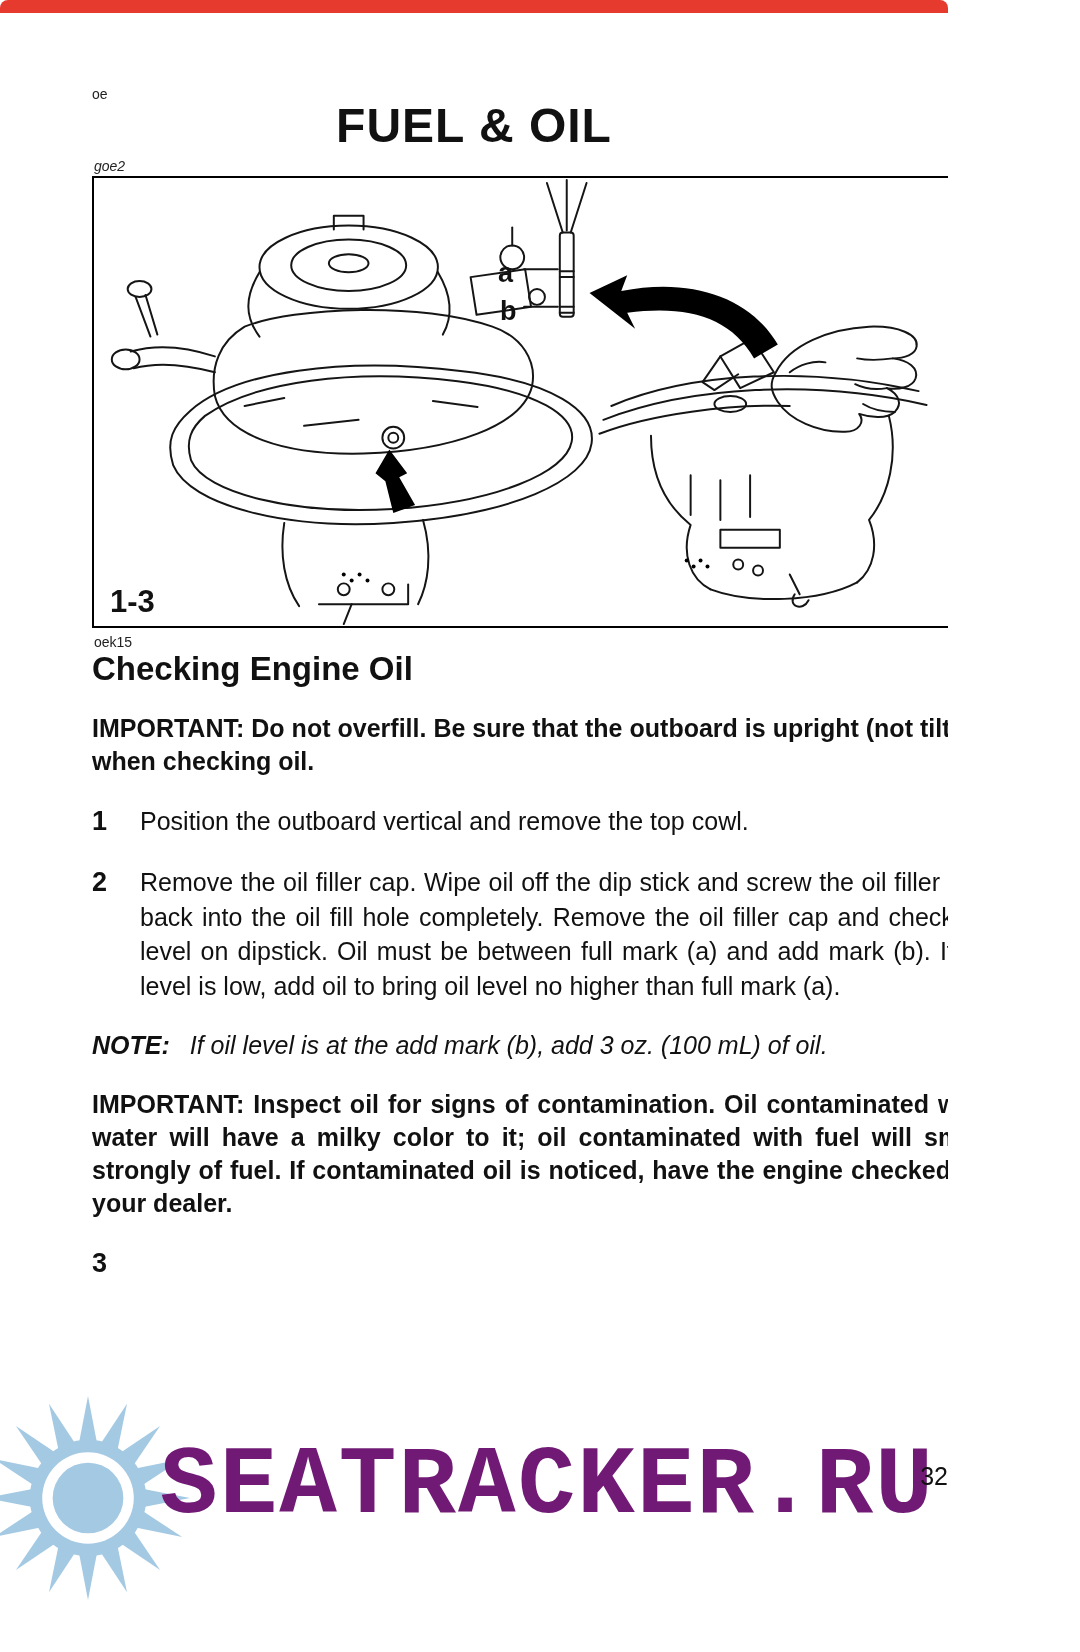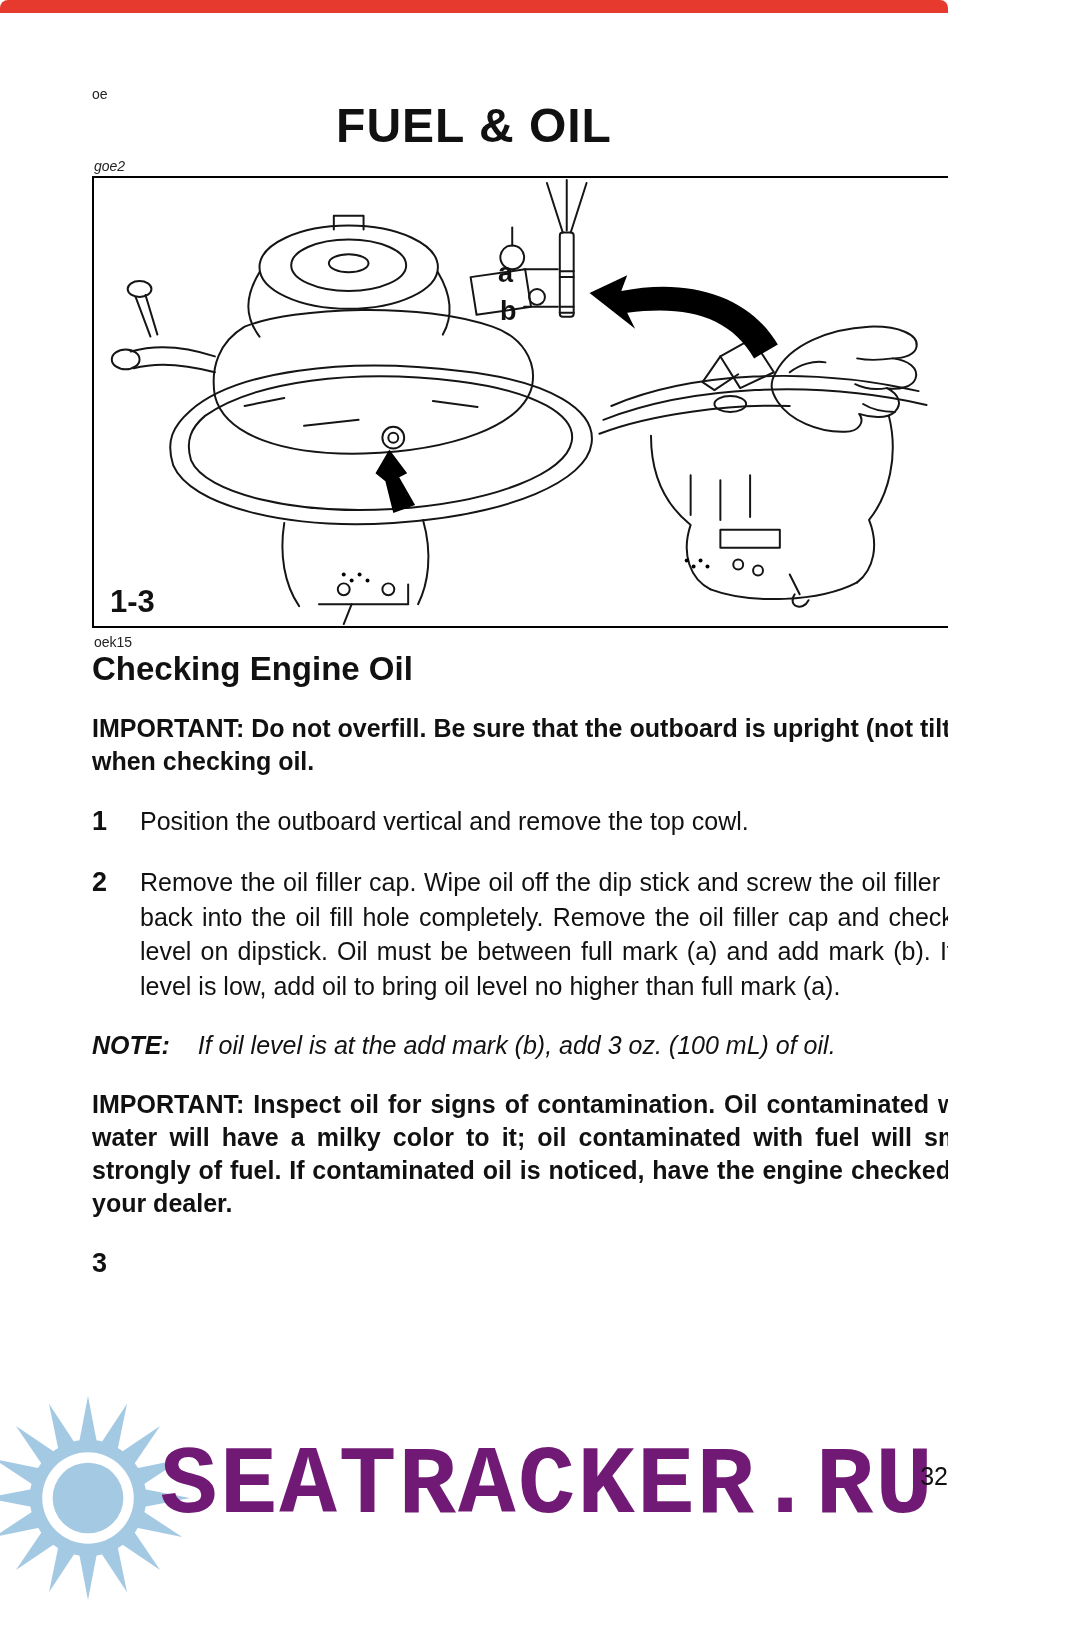--- a/index.html
+++ b/index.html
@@ -21,21 +21,21 @@
   .mark-label.b { left:406px; top:118px; }
   .figure-number { position:absolute; left:16px; bottom:6px; font-size:31px; font-weight:bold; }
   .section-code { position:absolute; top:634px; left:94px; font-size:14px; color:#222; }
   .content { position:absolute; top:650px; left:92px; width:896px; }
   .heading { font-size:33px; font-weight:bold; margin:0 0 24px 0; }
   .para-bold { font-weight:bold; font-size:25px; line-height:1.32; text-align:justify; margin:0 0 26px 0; }
   .step { display:flex; margin:0 0 26px 0; }
   .step-num { width:48px; flex-shrink:0; font-weight:bold; font-size:27px; line-height:1.3; }
   .step-text { font-size:25px; line-height:1.38; text-align:justify; }
   .note-para { font-style:italic; font-size:25px; line-height:1.32; margin:0 0 26px 0; }
-  .note-label { font-weight:bold; margin-right:28px; }
+  .note-label { font-weight:bold; margin-right:20px; }
   .watermark { position:absolute; left:0; right:0; top:1392px; height:215px; }
   .sun { position:absolute; left:-16px; top:2px; width:208px; height:208px; }
   .wm-text { position:absolute; left:150px; right:3px; top:40px; text-align:center;
     font-family:Liberation Mono, monospace; font-weight:bold; font-size:96px;
     color:#701a75; letter-spacing:2px; white-space:nowrap; }
   .page-number { position:absolute; left:0; right:0; top:1462px; text-align:right;
     font-size:25px; color:#111; z-index:3; }
 </style>
 </head>
 <body>

